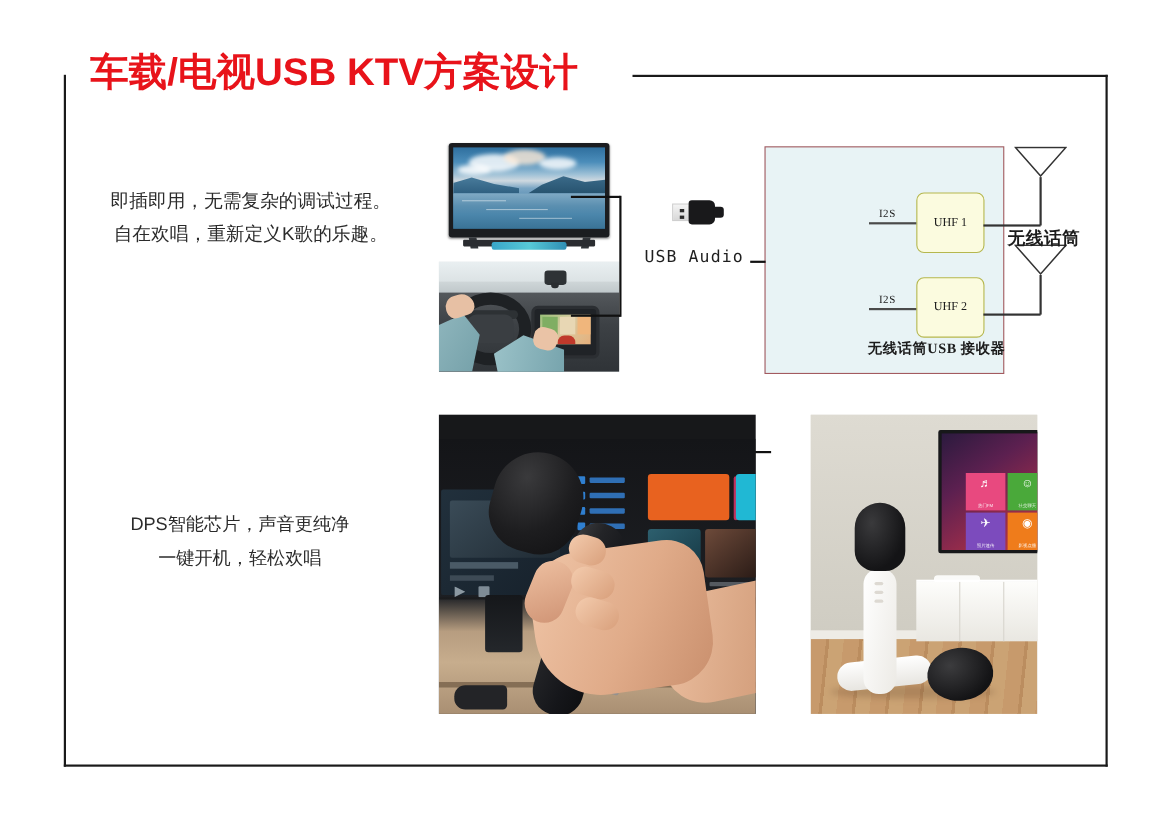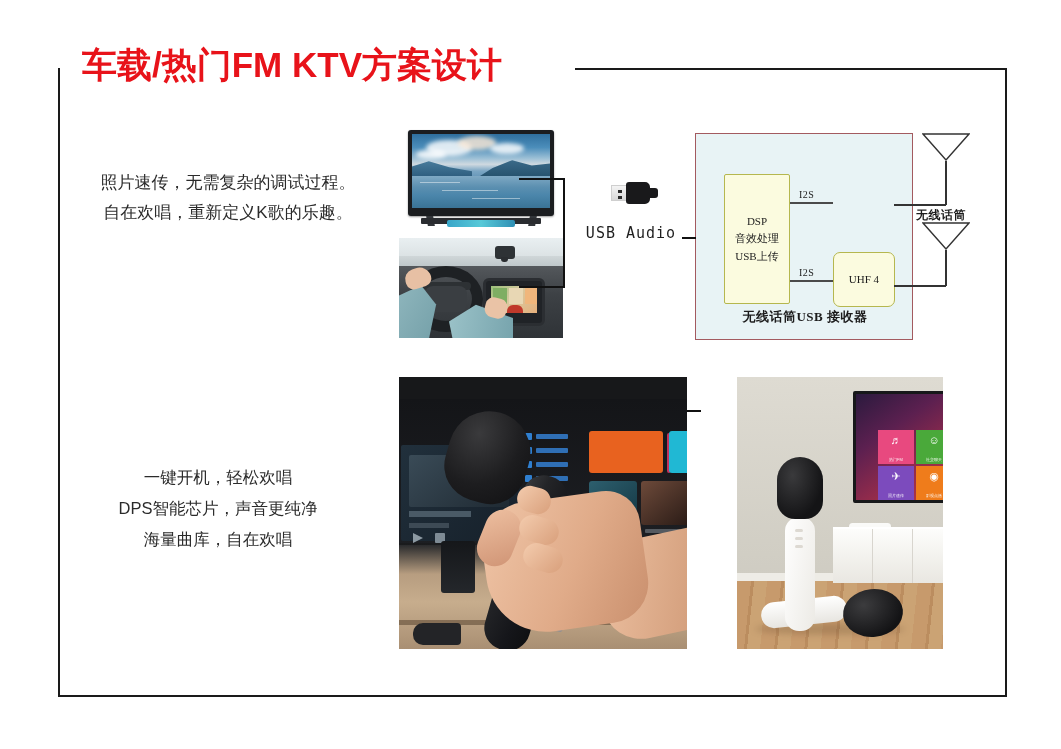--- a/index.html
+++ b/index.html
@@ -205,40 +205,40 @@
   .i2s-line{ position:absolute; height:1.5px; background:#4a4a4a; }
   .l1{ left:94px; top:68px; width:43px; }
   .l2{ left:94px; top:146px; width:43px; }
   .i2s-lbl{
     position:absolute; font-family:"Liberation Serif", serif; font-size:10px; color:#1c1c1c;
     letter-spacing:.5px;
   }
   .i2s-lbl.a{ left:103px; top:55px; }
   .i2s-lbl.b{ left:103px; top:133px; }
   .diag-caption{
-    position:absolute; left:0; top:174px; width:218px; text-align:center;
+    position:absolute; left:0; top:174px; width:218px; text-align:right;
     font-family:"Liberation Serif", serif; font-size:13px; font-weight:bold; color:#1c1c1c;
     letter-spacing:.5px;
   }
   .diag-in-line{ position:absolute; left:-14px; top:103px; width:14px; height:1.8px; background:#111; }
 
   
   .ant{ position:absolute; width:48px; height:28px; }
   .ant svg{ display:block; }
   .ant-1{ left:922px; top:133px; }
   .ant-2{ left:922px; top:222px; }
   .ant-stem{ position:absolute; background:#333; width:1.5px; }
   .ant-s1{ left:945px; top:161px; height:44px; }
   .ant-s2{ left:945px; top:250px; height:36px; }
   .ant-lead{ position:absolute; height:1.5px; background:#333; }
   .ant-l1{ left:894px; top:204px; width:52px; }
   .ant-l2{ left:894px; top:285px; width:52px; }
   .ant-label{
     position:absolute; left:916px; top:207px;
-    font-family:"Liberation Serif", serif; font-size:12px; font-weight:bold; color:#1c1c1c;
+    font-family:"Liberation Serif", serif; font-size:16px; font-weight:bold; color:#1c1c1c;
     letter-spacing:.5px; white-space:nowrap;
   }
 
   
   .photo-mic-car{
     position:absolute; left:399px; top:377px; width:288px; height:272px;
     background:#17181a; overflow:hidden;
   }
   .pmc-screen{
     position:absolute; left:0; top:22px; width:288px; height:150px;
@@ -397,31 +397,30 @@
 </head>
 <body>
 
 <div id="slide">
 
   <div class="frame-left"></div>
   <div class="frame-bottom"></div>
   <div class="frame-right"></div>
   <div class="frame-top"></div>
 
-  <div class="title">车载/热门FM KTV方案设计</div>
+  <div class="title">车载/电视USB KTV方案设计</div>
 
   <div class="copy copy-1">
-    <div>照片速传，无需复杂的调试过程。</div>
+    <div>即插即用，无需复杂的调试过程。</div>
     <div>自在欢唱，重新定义K歌的乐趣。</div>
   </div>
 
   <div class="copy copy-2">
+    <div>DPS智能芯片，声音更纯净</div>
     <div>一键开机，轻松欢唱</div>
-    <div>DPS智能芯片，声音更纯净</div>
-    <div>海量曲库，自在欢唱</div>
   </div>
 
   <div class="tv-photo">
     <div class="tv-bezel">
       <div class="tv-screen">
         <div class="cloud c1"></div>
         <div class="cloud c2"></div>
         <div class="cloud c3"></div>
         <div class="cloud c4"></div>
         <div class="mount-left"></div>
@@ -477,28 +476,26 @@
       <div class="usb-tail"></div>
     </div>
     <div class="wire-h"></div>
     <div class="wire-arrow"></div>
     <div class="usb-label">USB Audio</div>
   </div>
 
   <div class="diagram">
     <div class="diag-in-line"></div>
 
-    <div class="blk blk-dsp">
-      <span>DSP</span>
-      <span>音效处理</span>
-      <span>USB上传</span>
-    </div>
-
+
+    <div class="blk blk-uhf1">
+      <span>UHF 1</span>
+    </div>
     <div class="blk blk-uhf2">
-      <span>UHF 4</span>
+      <span>UHF 2</span>
     </div>
 
     <div class="i2s-line l1"></div>
     <div class="i2s-line l2"></div>
     <div class="i2s-lbl a">I2S</div>
     <div class="i2s-lbl b">I2S</div>
 
     <div class="diag-caption">无线话筒USB 接收器</div>
   </div>
 

